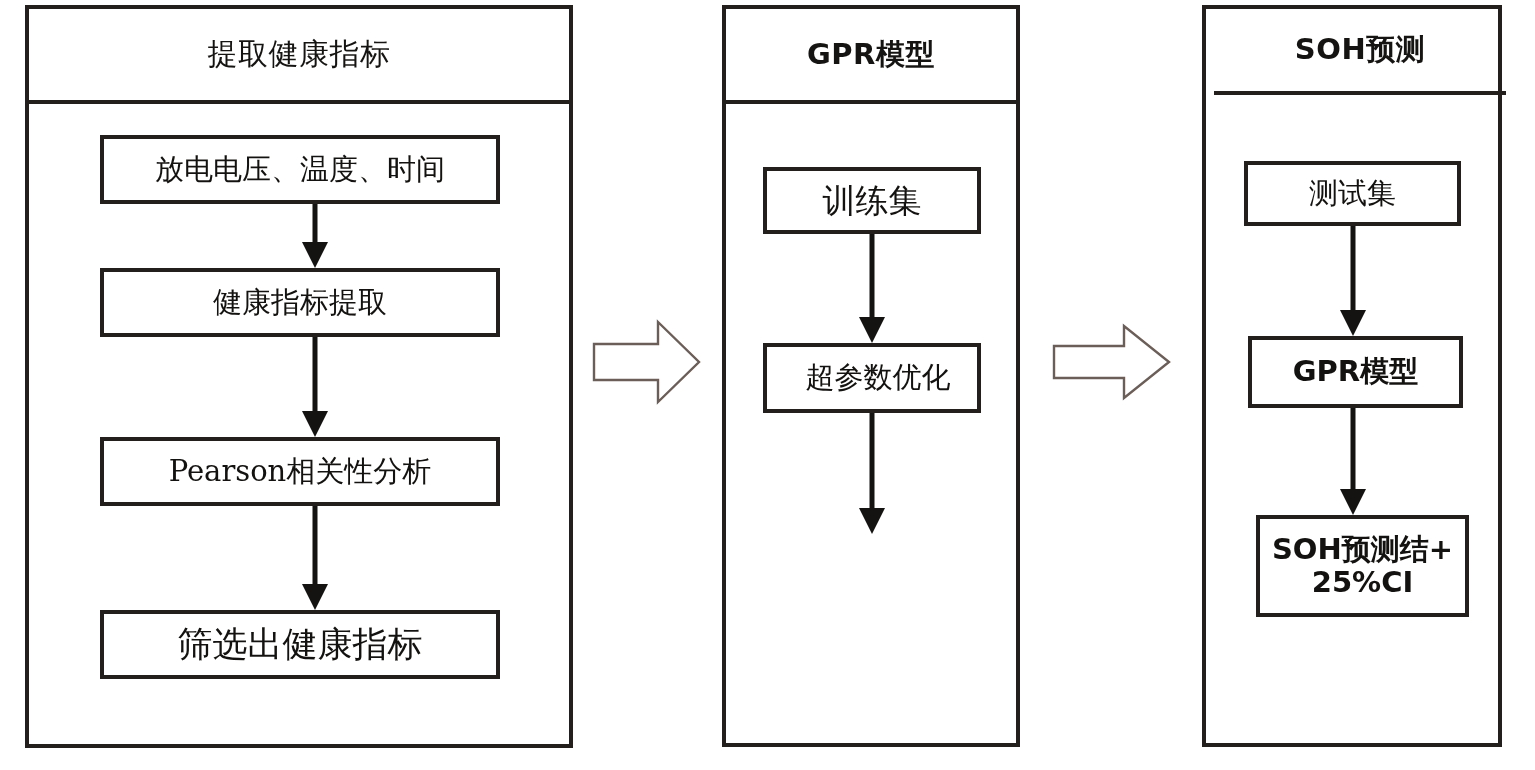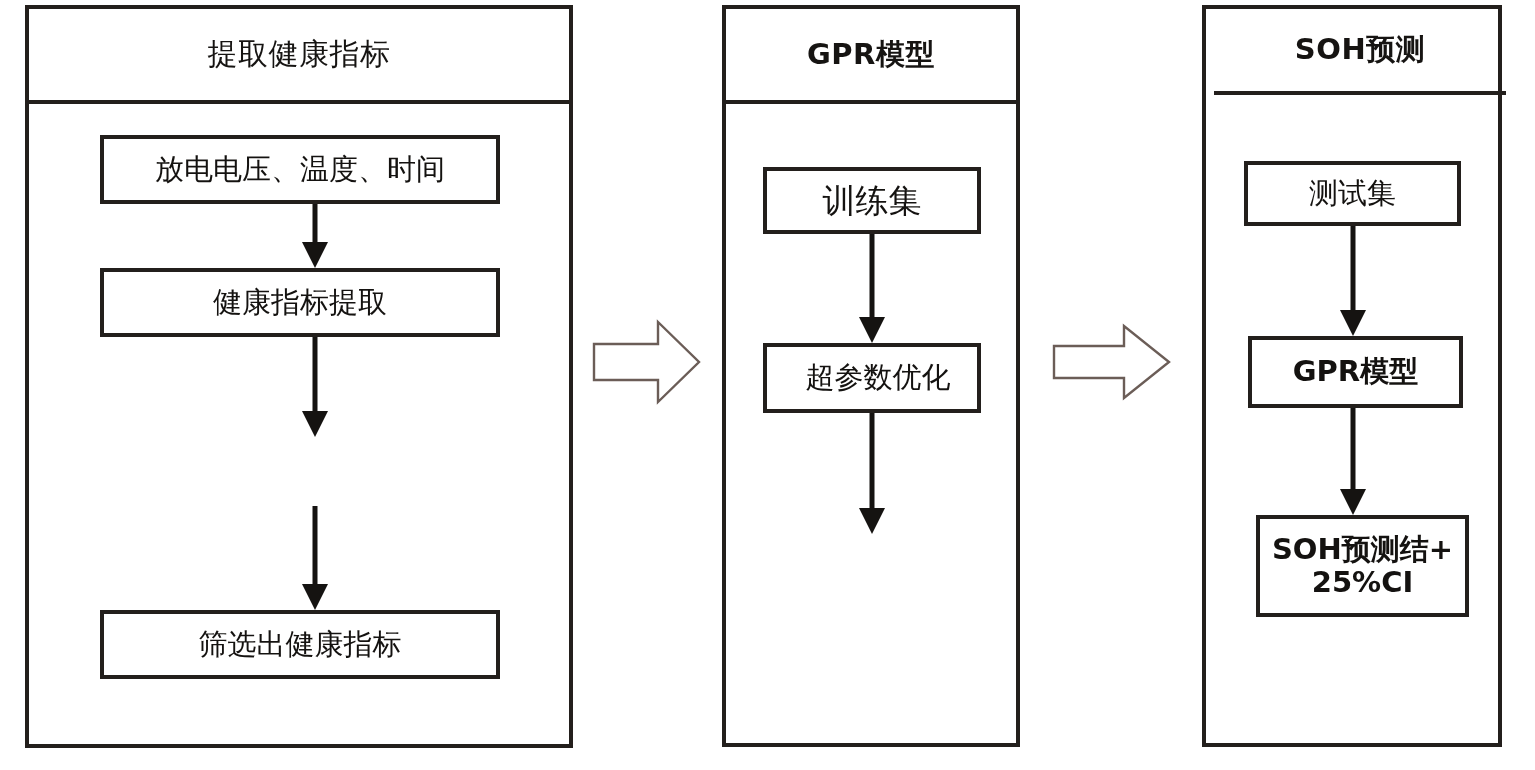--- a/index.html
+++ b/index.html
@@ -108,27 +108,28 @@
         <div class="head"></div>
       </div>
 
       <div class="pbox t-serif" style="left:71px; top:164px; width:400px; height:69px; font-size:29px;">健康指标提取</div>
 
       <div class="varrow" style="left:271px; top:233px; width:30px; height:100px;">
         <div class="shaft" style="height:76px;"></div>
         <div class="head"></div>
       </div>
 
+      <div class="pbox t-serif" style="left:71px; top:333px; width:400px; height:69px; font-size:29px;">Pearson相关性分析</div>
 
       <div class="varrow" style="left:271px; top:402px; width:30px; height:104px;">
         <div class="shaft" style="height:80px;"></div>
         <div class="head"></div>
       </div>
 
-      <div class="pbox t-serif" style="left:71px; top:506px; width:400px; height:69px; font-size:29px;">筛选出健康指标</div>
+      <div class="pbox t-serif" style="left:71px; top:506px; width:400px; height:69px; font-size:35px;">筛选出健康指标</div>
 
     </div>
   </div>
 
   <div class="blockarrow" style="left:592px; top:316px; width:110px; height:92px;">
     <svg viewBox="0 0 110 92" preserveAspectRatio="none">
       <polygon points="2,28 66,28 66,6 107,46 66,86 66,64 2,64" fill="#ffffff" stroke="#6b5d57" stroke-width="2.4" stroke-linejoin="miter"></polygon>
     </svg>
   </div>
 

